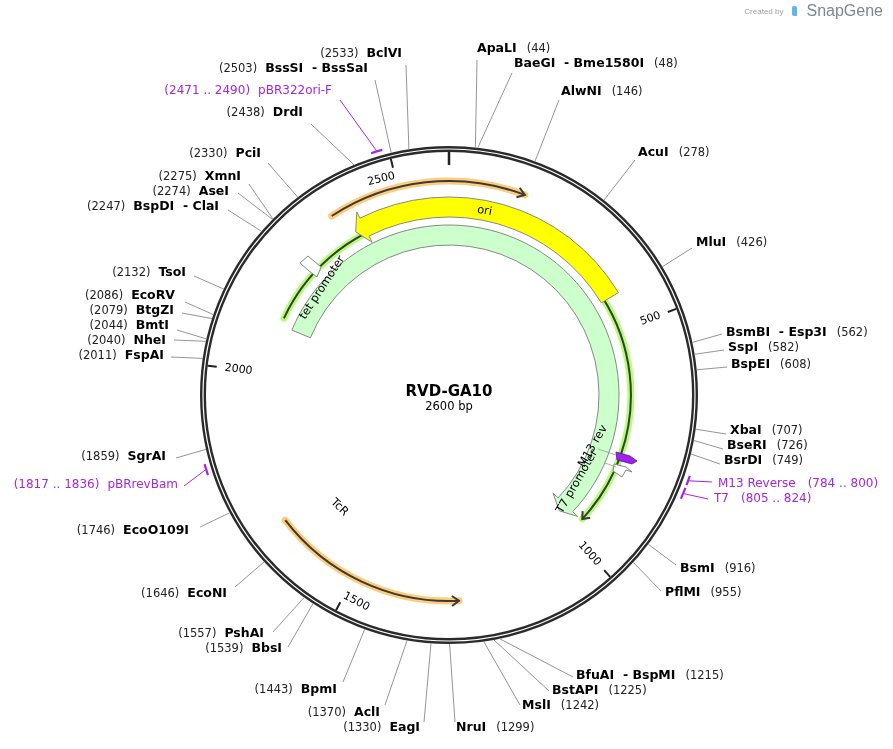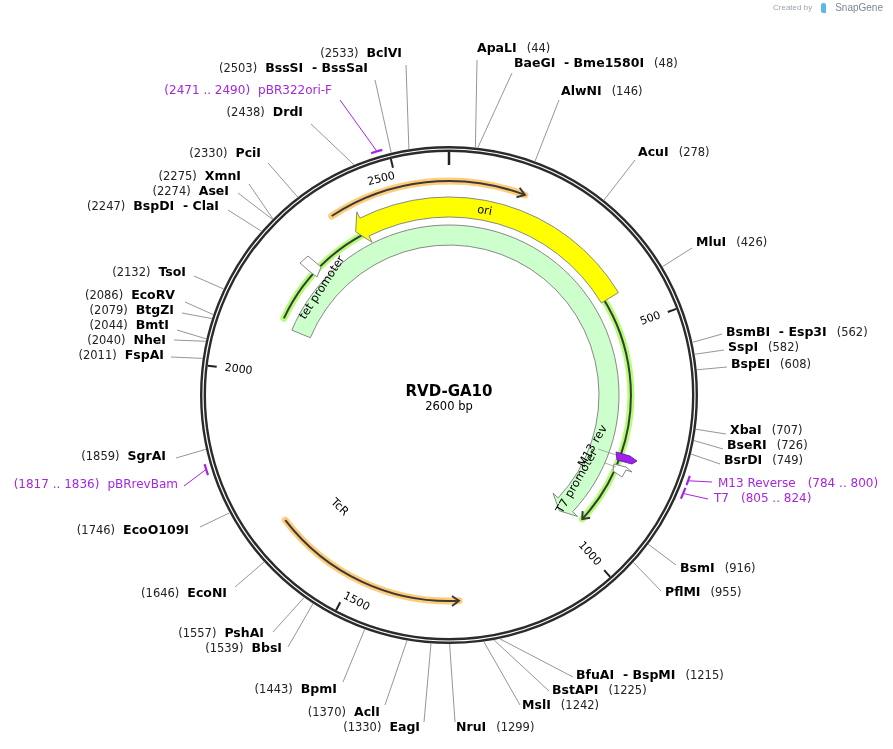--- a/index.html
+++ b/index.html
@@ -8,21 +8,21 @@
   #map { position: absolute; left: 0; top: 0; }
   .site-name { font-weight: bold; font-size: 12.5px; fill: #000; }
   .site-pos { font-size: 11.5px; fill: #222; }
   .primer-text { font-size: 12px; fill: #a526e0; }
   .feat-label { font-size: 11.5px; fill: #000; }
   .tick-label { font-size: 11px; fill: #000; }
   .title { font-weight: bold; font-size: 15px; fill: #000; }
   .subtitle { font-size: 11.5px; fill: #000; }
   .credit { position: absolute; right: 10px; top: 2px; font-size: 8px; color: #9aa3ad;
             font-family: "Liberation Sans", sans-serif; display: flex; align-items: center; gap: 9px; }
-  .credit .brand { font-size: 10px; color: #7b8794; }
+  .credit .brand { font-size: 16px; color: #7b8794; }
   .credit .logo { width: 5px; height: 10px; background: #5fb6ea; border-radius: 2px 2px 0 2px; display: inline-block; }
   .clickable { cursor: pointer; }
 </style>
 </head>
 <body>
 
 <div class="credit">
   <span>Created by</span>
   <span class="logo"></span>
   <span class="brand">SnapGene</span>

